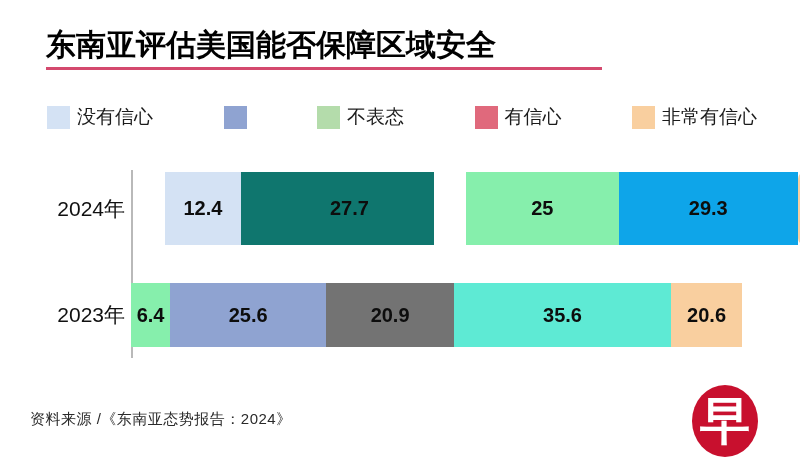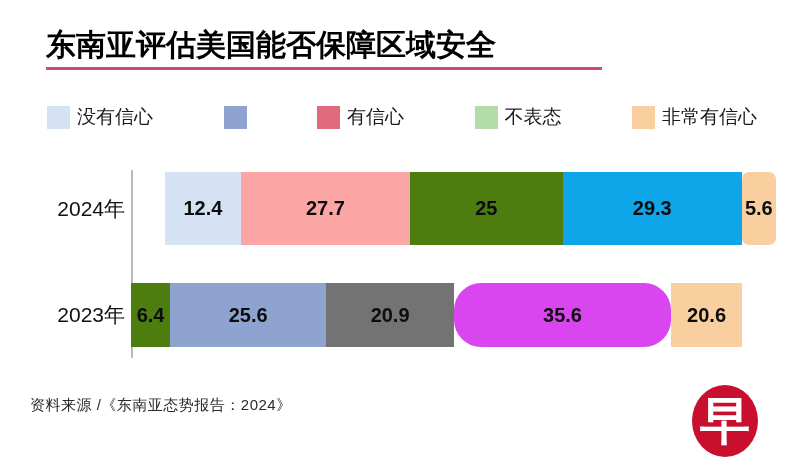--- a/index.html
+++ b/index.html
@@ -122,21 +122,21 @@
     font-weight: bold;
     color: #0d0d0d;
     overflow: hidden;
     white-space: nowrap;
   }
 
   
   .footer {
     position: absolute;
     left: 30px;
-    top: 396px;
+    top: 410px;
     font-size: 15px;
     color: #2a2a2a;
     letter-spacing: 0.5px;
     white-space: nowrap;
   }
 
   
   .logo {
     position: absolute;
     left: 689px;
@@ -157,53 +157,53 @@
 
   <div class="legend" id="legend">
       <div class="legend-item">
         <span class="legend-swatch" style="background: rgb(212, 226, 244);"></span>
         <span class="legend-label">没有信心</span>
       </div>
       <div class="legend-item">
         <span class="legend-swatch" style="background: rgb(143, 163, 209);"></span>
       </div>
       <div class="legend-item">
+        <span class="legend-swatch" style="background: rgb(180, 220, 171);"></span>
+        <span class="legend-label">不表态</span>
+      </div>
+      <div class="legend-item">
         <span class="legend-swatch" style="background: rgb(224, 105, 124);"></span>
         <span class="legend-label">有信心</span>
-      </div>
-      <div class="legend-item">
-        <span class="legend-swatch" style="background: rgb(180, 220, 171);"></span>
-        <span class="legend-label">不表态</span>
       </div>
       <div class="legend-item">
         <span class="legend-swatch" style="background: rgb(249, 207, 159);"></span>
         <span class="legend-label">非常有信心</span>
       </div>
     </div>
 
   <div class="plot">
     <div class="axis-line"></div>
     <div id="bar-rows">
         <div class="bar-row row-2024">
           <div class="row-label">2024年</div>
           <div class="bar">
             <div class="segment" style="background: rgb(212, 226, 244); flex: 0 0 12.4%;">12.4</div>
-            <div class="segment" style="background: #fca5a5; flex: 0 0 27.7%;">27.7</div>
-            <div class="segment" style="background: #4d7c0f; flex: 0 0 25%;">25</div>
+            <div class="segment" style="background: #0f766e; flex: 0 0 27.7%; padding-left: 24px;">27.7</div>
+            <div class="segment" style="background: #86efac; flex: 0 0 25%; margin-left: 32px;">25</div>
             <div class="segment" style="background: #0ea5e9; flex: 0 0 29.3%;">29.3</div>
             <div class="segment" style="background: rgb(249, 207, 159); flex: 0 0 5.6%; border-radius: 7px;">5.6</div>
           </div>
         </div>
         <div class="bar-row row-2023">
           <div class="row-label">2023年</div>
           <div class="bar">
-            <div class="segment" style="background: #4d7c0f; flex: 0 0 6.39361%;">6.4</div>
+            <div class="segment" style="background: #86efac; flex: 0 0 6.39361%;">6.4</div>
             <div class="segment" style="background: rgb(143, 163, 209); flex: 0 0 25.5744%;">25.6</div>
             <div class="segment" style="background: #737373; flex: 0 0 20.8791%;">20.9</div>
-            <div class="segment" style="background: #d946ef; flex: 0 0 35.5644%; border-radius: 27px;">35.6</div>
+            <div class="segment" style="background: #5eead4; flex: 0 0 35.5644%;">35.6</div>
             <div class="segment" style="background: rgb(249, 207, 159); flex: 0 0 11.5884%;">20.6</div>
           </div>
         </div>
       </div>
   </div>
 
   <div class="footer">资料来源 /《东南亚态势报告：2024》</div>
 
   <div class="logo">
     <svg viewBox="0 0 72 78" width="72" height="78" aria-hidden="true">

